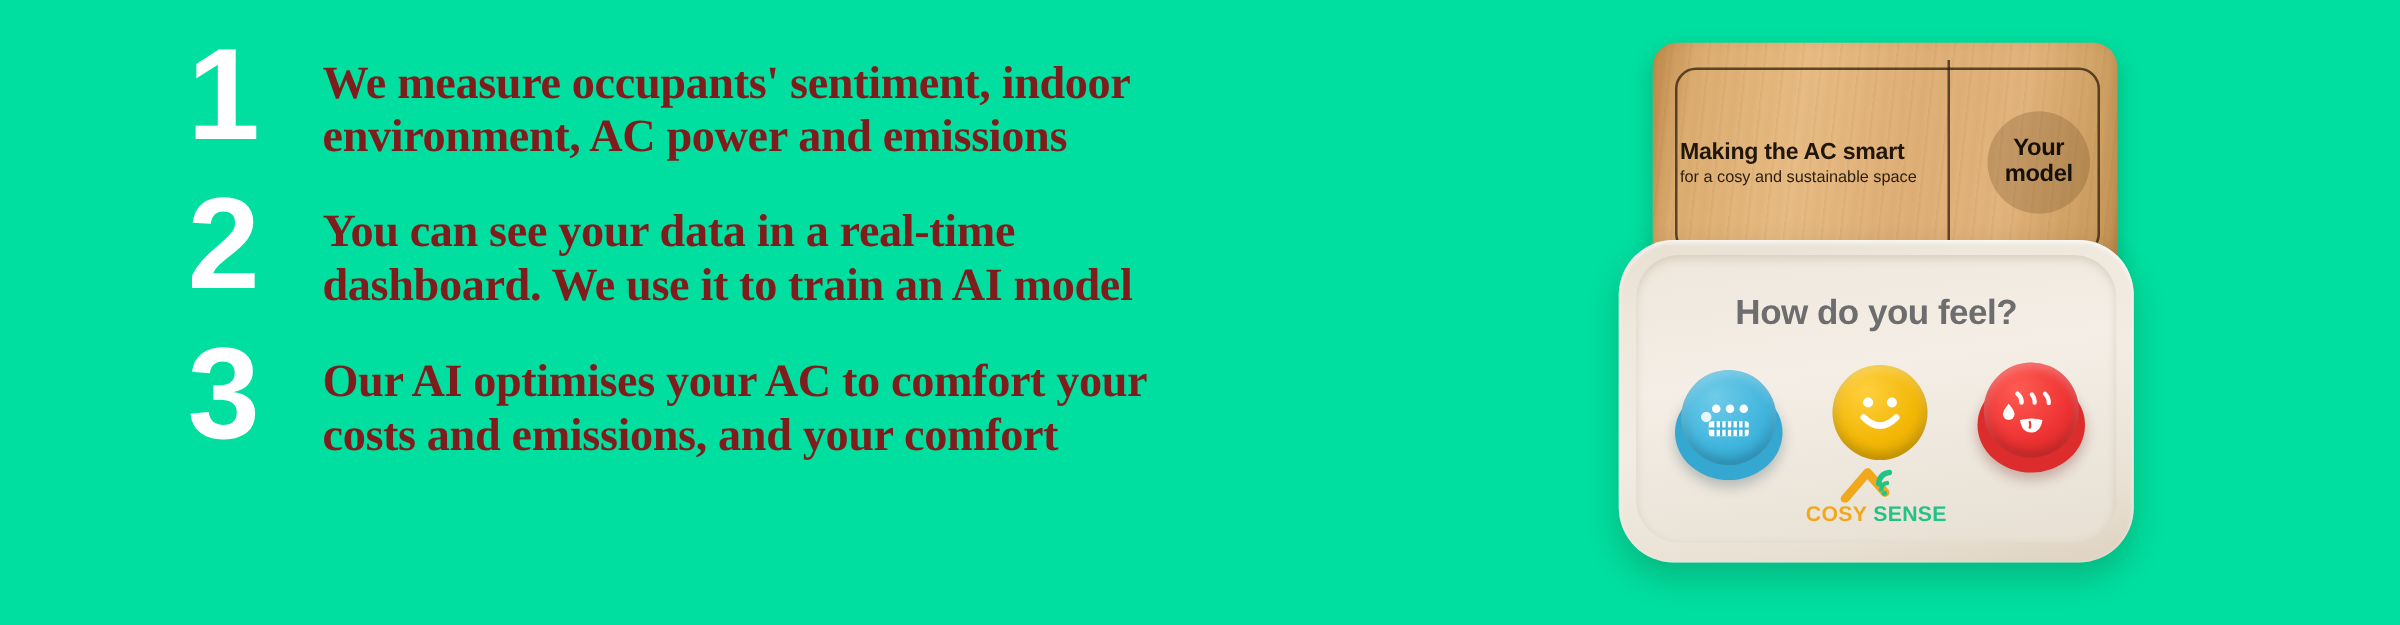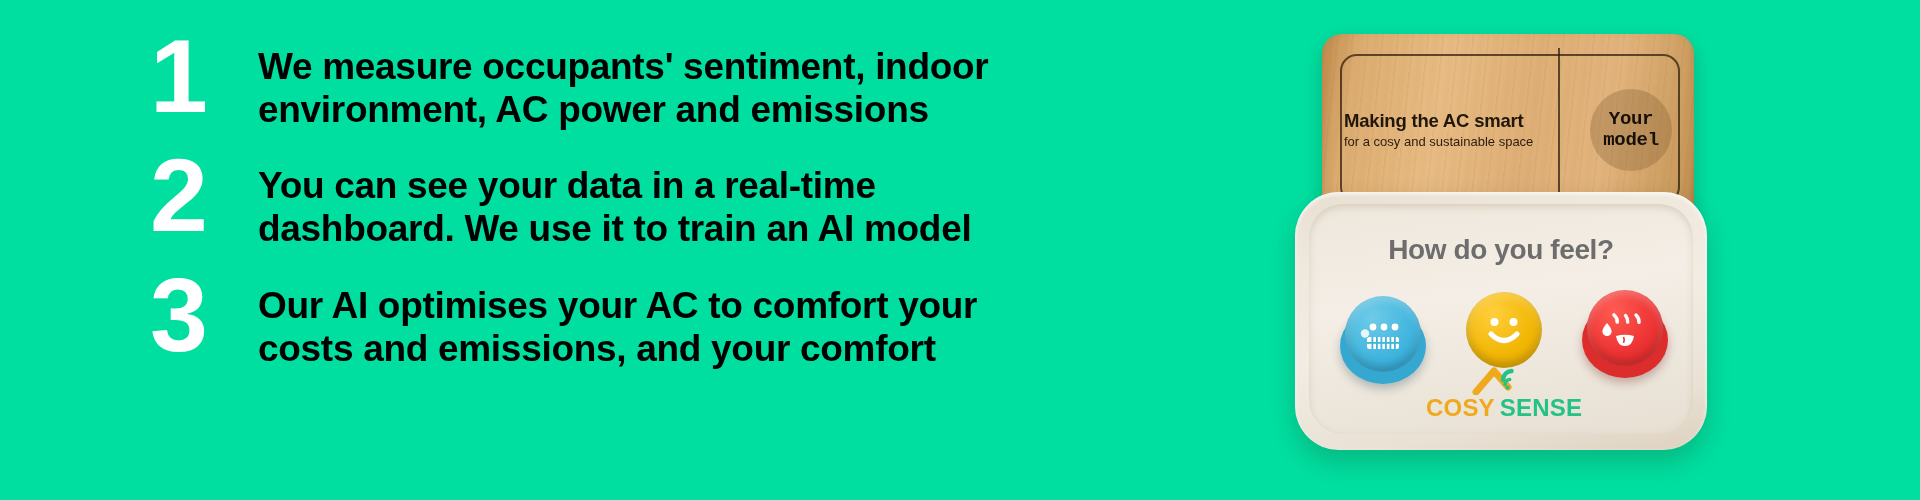--- a/index.html
+++ b/index.html
@@ -46,22 +46,22 @@
     font-family: "Liberation Sans", sans-serif;
     font-weight: 700;
     font-size: 104px;
     line-height: 0.93;
     letter-spacing: -2px;
     margin-top: -6px;
     -webkit-font-smoothing: antialiased;
   }
   .step-text {
     flex: 1 1 auto;
-    color: #000000;
-    font-family: Liberation Sans, sans-serif;
+    color: #7f1d1d;
+    font-family: Liberation Serif, serif;
     font-weight: 700;
     font-size: 37px;
     line-height: 1.16;
     letter-spacing: -0.3px;
     padding-top: 12px;
     max-width: 800px;
   }
   .step-text .ln { display: block; white-space: nowrap; }
 
   
@@ -147,21 +147,21 @@
     height: 82px;
     border-radius: 50%;
     background: rgba(122, 86, 44, 0.30);
     display: flex;
     align-items: center;
     justify-content: center;
     text-align: center;
   }
   .logo-circle-text {
     color: #17100a;
-    font-family: Liberation Mono, monospace;
+    font-family: Liberation Sans, sans-serif;
     font-weight: 700;
     font-size: 19px;
     line-height: 1.08;
     letter-spacing: -0.3px;
   }
   .hinge {
     position: absolute;
     left: 50%;
     margin-left: 24px;
     bottom: -4px;
@@ -272,21 +272,21 @@
     left: 50%;
     transform: translateX(-50%);
     bottom: 14px;
     width: 150px;
     text-align: center;
   }
   .brand-mark { display: block; margin: 0 auto 1px; }
   .brand-word {
     font-family: "Liberation Sans", sans-serif;
     font-weight: 700;
-    font-size: 24px;
+    font-size: 17px;
     letter-spacing: 0.2px;
     line-height: 1;
   }
   .brand-cosy { color: #f0a81c; }
   .brand-sense { color: #23c286; margin-left: 5px; }
 </style>
 </head>
 <body>
 
 <div id="root">

